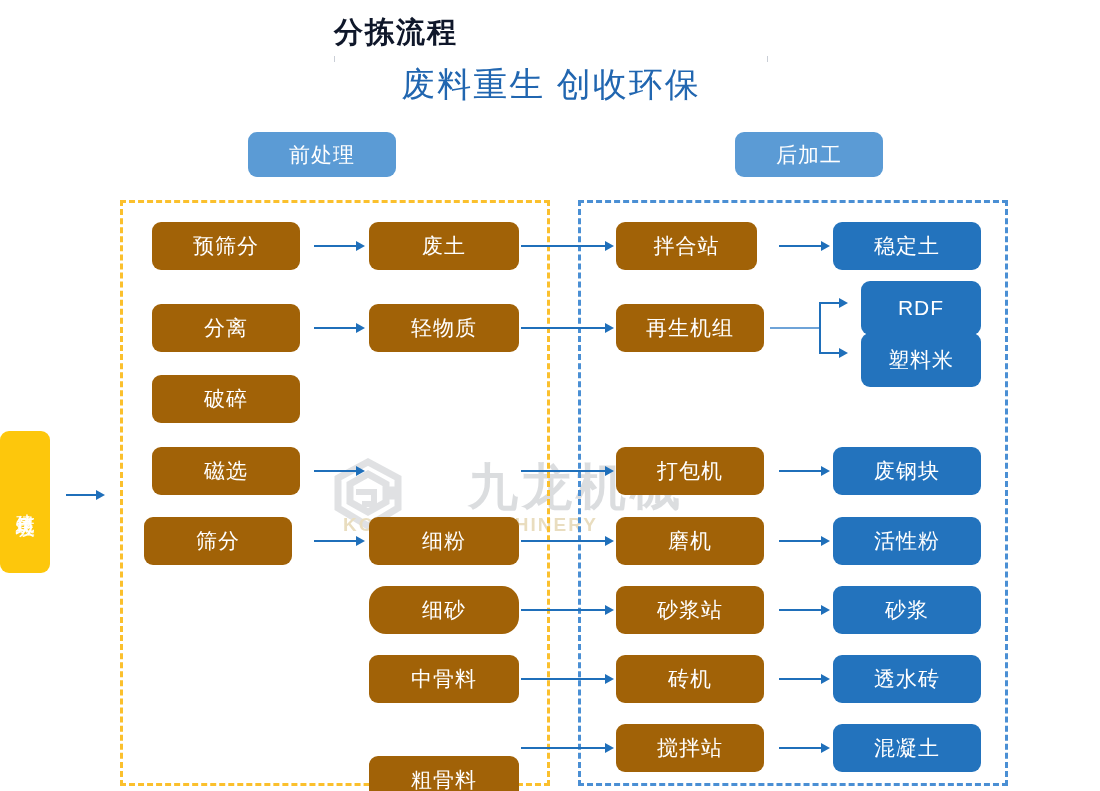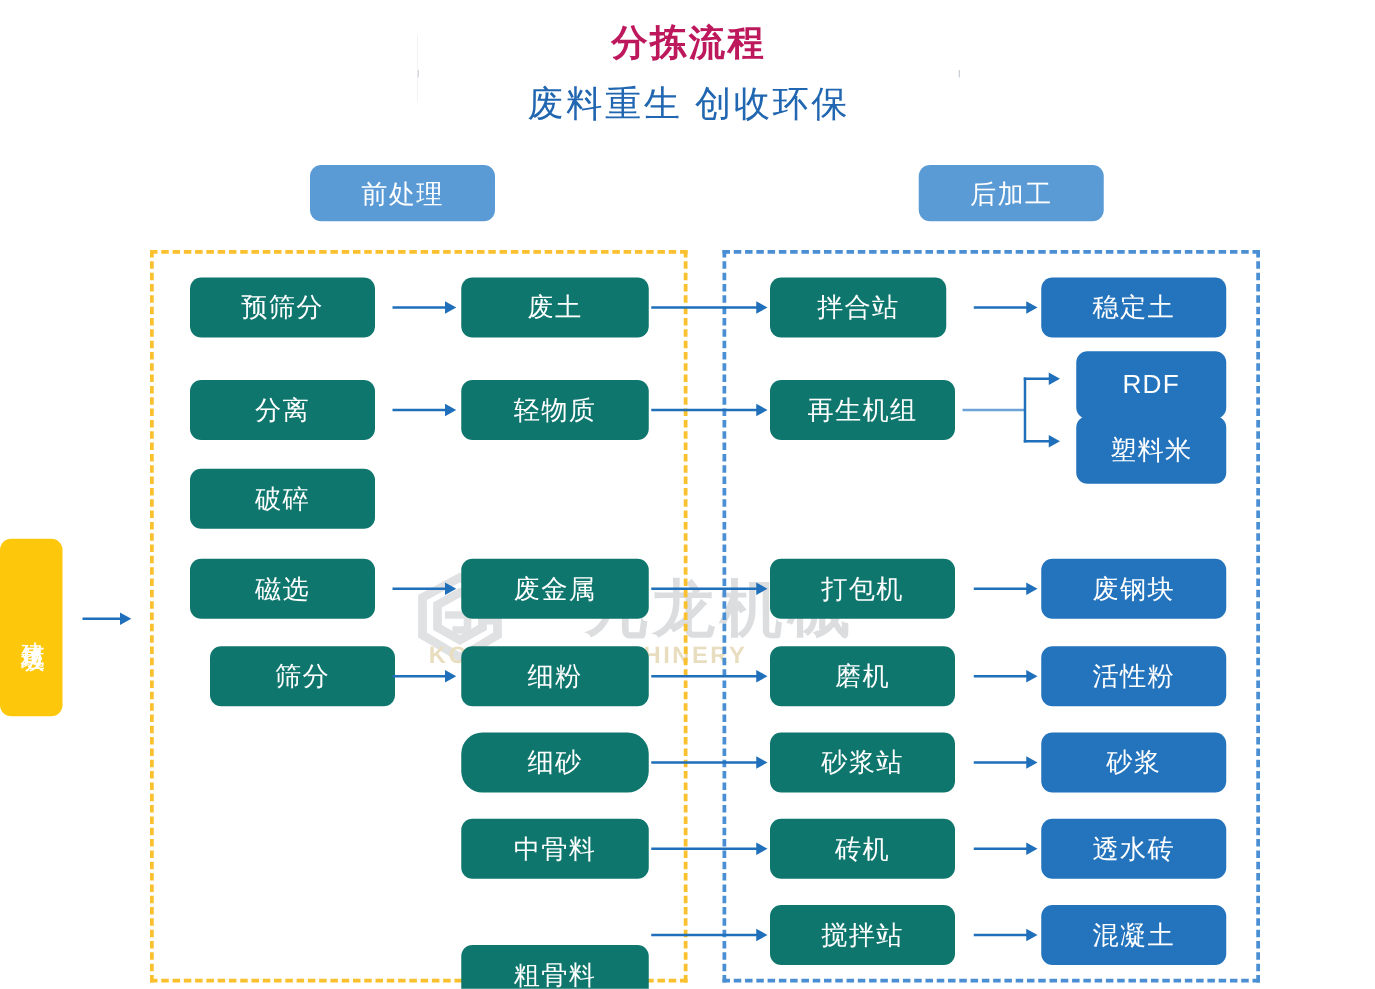--- a/index.html
+++ b/index.html
@@ -11,27 +11,28 @@
   }
   .stage{position:absolute;left:0;top:0;width:1100px;height:791px;}
 
   
   .title-frame{
     position:absolute;left:334px;top:28px;width:434px;height:54px;
     border:1px solid #c9ced6;box-sizing:border-box;
   }
   .title-main{
     position:absolute;left:334px;top:14px;width:434px;height:42px;
-    text-align:center;font-size:29px;font-weight:bold;color:#be185d;
+    text-align:left;font-size:29px;font-weight:bold;color:#0f172a;
     letter-spacing:2px;line-height:42px;
     background:#ffffff;
+    font-family:Liberation Mono, monospace;
   }
   .title-sub{
     position:absolute;left:334px;top:62px;width:434px;height:44px;
-    text-align:center;font-size:29px;color:#2166b0;letter-spacing:2px;
+    text-align:center;font-size:34px;color:#2166b0;letter-spacing:2px;
     line-height:44px;background:#ffffff;
   }
 
   
   .section-cap{
     position:absolute;height:45px;border-radius:9px;
     background:#5b9bd5;color:#ffffff;font-size:21px;
     display:flex;align-items:center;justify-content:center;letter-spacing:1px;
   }
   #cap-pre{left:248px;top:132px;width:148px;}
@@ -52,21 +53,21 @@
     display:flex;align-items:center;justify-content:center;
     writing-mode:vertical-rl;text-orientation:upright;letter-spacing:2px;
   }
 
   
   .node{
     position:absolute;border-radius:9px;color:#ffffff;
     display:flex;align-items:center;justify-content:center;
     font-size:21px;letter-spacing:1px;box-sizing:border-box;
   }
-  .node.light{background:#0f766e;}
+  .node.light{background:#a16207;}
   .node.dark{background:#2373bd;}
   .node.tall{height:48px;}
   .node.short{height:54px;}
   .hline{position:absolute;height:2px;background:#1f6fba;}
   .vline{position:absolute;width:2px;background:#1f6fba;}
   .ahead{
     position:absolute;width:0;height:0;
     border-left:9px solid #1f6fba;
     border-top:5px solid transparent;
     border-bottom:5px solid transparent;
@@ -116,37 +117,36 @@
 
   <div class="input-box">建筑垃圾</div>
 
   <div class="hline" style="left:66px;top:494px;width:32px;"></div>
   <div class="ahead" style="left:96px;top:490px;"></div>
 
   <div class="node light tall" style="left:152px;top:222px;width:148px;">预筛分</div>
   <div class="node light tall" style="left:152px;top:304px;width:148px;">分离</div>
   <div class="node light tall" style="left:152px;top:375px;width:148px;">破碎</div>
   <div class="node light tall" style="left:152px;top:447px;width:148px;">磁选</div>
-  <div class="node light tall" style="left:168px;top:517px;width:148px;">筛分</div>
+  <div class="node light tall" style="left:144px;top:517px;width:148px;">筛分</div>
 
   <div class="hline" style="left:314px;top:245px;width:44px;"></div>
   <div class="ahead" style="left:356px;top:241px;"></div>
 
   <div class="hline" style="left:314px;top:327px;width:44px;"></div>
   <div class="ahead" style="left:356px;top:323px;"></div>
 
   <div class="hline" style="left:314px;top:470px;width:44px;"></div>
   <div class="ahead" style="left:356px;top:466px;"></div>
 
   <div class="hline" style="left:314px;top:540px;width:44px;"></div>
   <div class="ahead" style="left:356px;top:536px;"></div>
 
   <div class="node light tall" style="left:369px;top:222px;width:150px;">废土</div>
   <div class="node light tall" style="left:369px;top:304px;width:150px;">轻物质</div>
-  <div class="node light tall" style="left:369px;top:447px;width:150px;">废金属</div>
   <div class="node light tall" style="left:369px;top:517px;width:150px;">细粉</div>
   <div class="node light tall" style="left:369px;top:586px;width:150px;border-radius:17px;">细砂</div>
   <div class="node light tall" style="left:369px;top:655px;width:150px;">中骨料</div>
   <div class="node light tall" style="left:369px;top:724px;width:150px;margin-top:32px;">粗骨料</div>
 
   <div class="hline" style="left:521px;top:245px;width:86px;"></div>
   <div class="ahead" style="left:605px;top:241px;"></div>
 
   <div class="hline" style="left:521px;top:327px;width:86px;"></div>
   <div class="ahead" style="left:605px;top:323px;"></div>

